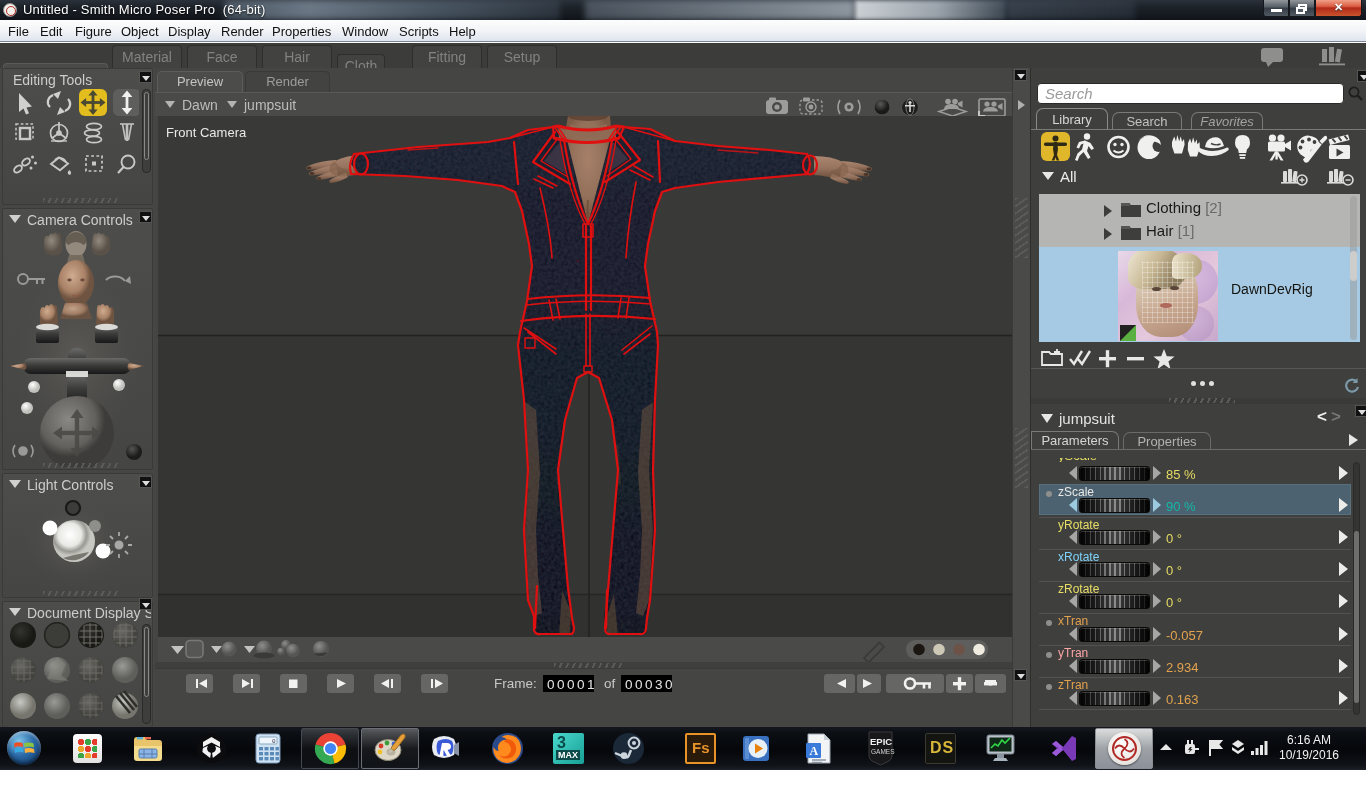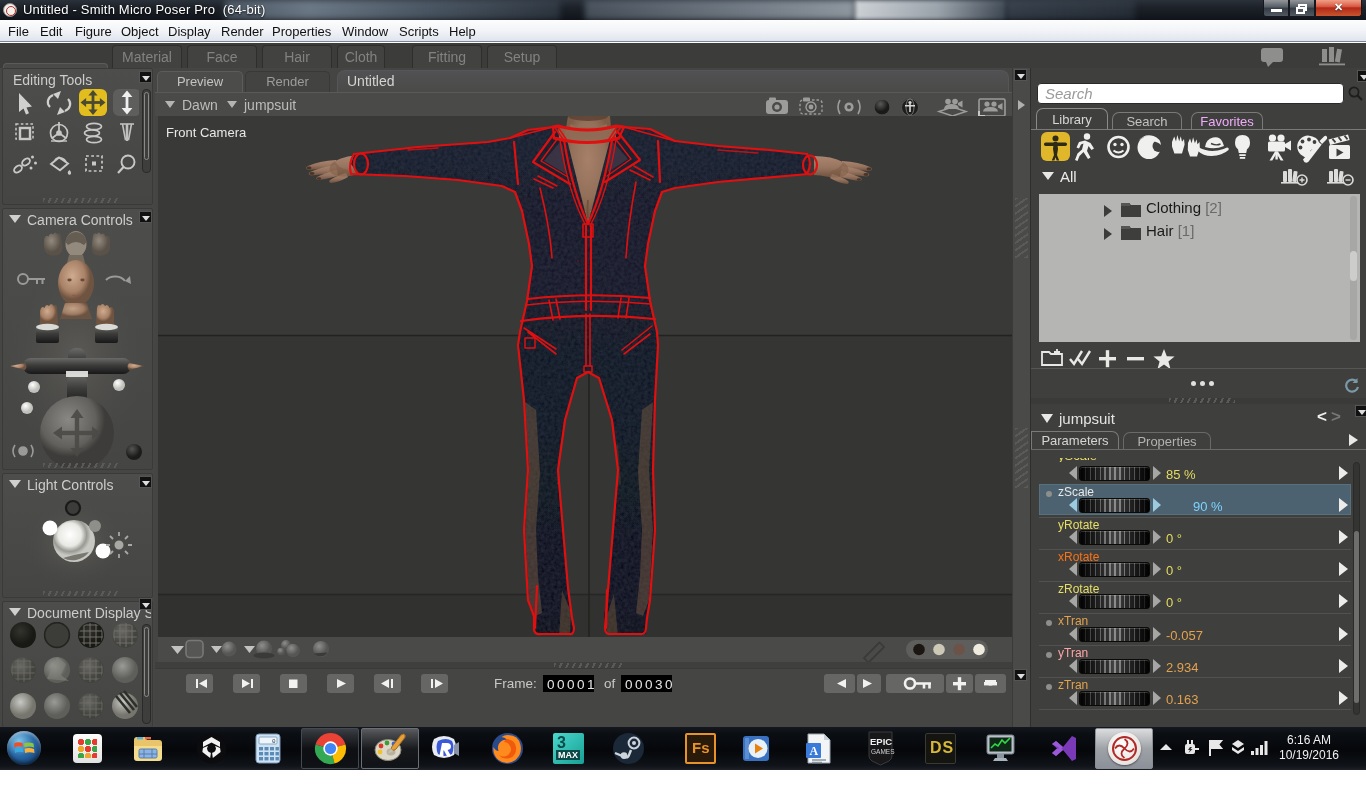--- a/index.html
+++ b/index.html
@@ -140,21 +140,21 @@
     <span style="left:342px">Window</span>
     <span style="left:399px">Scripts</span>
     <span style="left:449px">Help</span>
   </div>
 
   <div id="tabbar">
     <div class="ptab active" style="left:3px;width:105px;margin-top:18px;">&nbsp;&nbsp;&nbsp;&nbsp;Pose</div>
     <div class="ptab" style="left:112px;width:70px;">Material</div>
     <div class="ptab" style="left:187px;width:70px;">Face</div>
     <div class="ptab" style="left:262px;width:70px;">Hair</div>
-    <div class="ptab" style="left:337px;width:48px;">Cloth</div>
+    <div class="ptab" style="left:337px;width:48px;margin-top:9px;">Cloth</div>
     <div class="ptab" style="left:412px;width:70px;">Fitting</div>
     <div class="ptab" style="left:487px;width:70px;">Setup</div>
     <svg class="abs" style="left:1260px;top:4px;" width="100" height="20" viewBox="0 0 100 20">
       <rect x="1" y="1" width="22" height="14" rx="3" fill="#8e8e8c"></rect>
       <path d="M6 15 l2 5 l5 -5 z" fill="#8e8e8c"></path>
       <g fill="#8e8e8c">
         <rect x="62" y="2" width="5" height="13"></rect>
           <rect x="69" y="0" width="5" height="15"></rect>
         <rect x="76" y="2" width="5" height="13" transform="rotate(10 78 8)"></rect>
         <rect x="59" y="16.5" width="26" height="1.8"></rect>
@@ -430,23 +430,20 @@
           <path d="M113 74 l14 17 M117 71 l14 17 M121 69 l13 16" stroke="#2e2e2a" stroke-width="2.6"></path>
         </svg>
         <div class="abs" style="left:139px;top:22px;width:9px;height:100px;border:1px solid #2a2a28;border-radius:4px;background:#3e3e3c;">
           <div class="abs" style="left:1px;top:2px;width:5px;height:70px;border:1px solid #8a8a88;border-radius:3px;"></div>
         </div>
       </div>
     </div>
     <div id="viewport">
       <div class="vtab active" style="left:2px;width:86px;">Preview</div>
       <div class="vtab" style="left:90px;width:85px;">Render</div>
-      <div id="doctab">
-          <span>Untitled</span>
-        </div>
       <div id="vhdr2">
         <div class="abs" style="left:10px;top:8px;width:0;height:0;border:5.5px solid transparent;border-top:7px solid #b4b4b2;"></div>
         <span class="abs" style="left:27px;top:4px;font-size:14px;color:#bcbcba;">Dawn</span>
         <div class="abs" style="left:72px;top:8px;width:0;height:0;border:5.5px solid transparent;border-top:7px solid #b4b4b2;"></div>
         <span class="abs" style="left:89px;top:4px;font-size:14px;color:#bcbcba;">jumpsuit</span>
         <svg class="abs" style="left:605px;top:2px;" width="252" height="21" viewBox="0 0 252 21">
           <g fill="#9c9c9a">
             <rect x="6" y="5" width="22" height="14" rx="3"></rect>
             <circle cx="17" cy="12" r="5" fill="#4a4a48"></circle>
               <circle cx="17" cy="12" r="2.6" fill="#9c9c9a"></circle>
@@ -742,21 +739,21 @@
       <div class="abs" style="left:6px;top:15px;width:307px;height:21px;background:#fff;border-radius:4px;border:1px solid #2a2a28;">
         <span class="abs" style="left:7px;top:1px;font-size:15px;font-style:italic;color:#9a9a9a;">Search</span>
       </div>
       <svg class="abs" style="left:316px;top:17px;" width="17" height="17" viewBox="0 0 17 17">
         <circle cx="7" cy="7" r="4.6" fill="none" stroke="#1e1e1c" stroke-width="1.8"></circle>
         <path d="M10.4 10.4 L15 15" stroke="#1e1e1c" stroke-width="2.2"></path>
       </svg>
 
       <div class="abs" style="left:5px;top:40px;width:72px;height:22px;border:1px solid #8a8a88;border-bottom:none;border-radius:7px 7px 0 0;background:#3f3f3d;color:#d6d6d4;font-size:13px;text-align:center;line-height:21px;">Library</div>
       <div class="abs" style="left:81px;top:44px;width:70px;height:18px;border:1px solid #7a7a78;border-bottom:none;border-radius:7px 7px 0 0;background:#3f3f3d;color:#c2c2c0;font-size:13px;text-align:center;line-height:17px;">Search</div>
-      <div class="abs" style="left:160px;top:44px;width:72px;height:18px;border:1px solid #7a7a78;border-bottom:none;border-radius:7px 7px 0 0;background:#3f3f3d;color:#f0abfc;font-size:13px;text-align:center;line-height:17px;">Favorites</div>
+      <div class="abs" style="left:160px;top:44px;width:72px;height:18px;border:1px solid #7a7a78;border-bottom:none;border-radius:7px 7px 0 0;background:#3f3f3d;color:#a3a3a3;font-size:13px;text-align:center;line-height:17px;font-style:italic;">Favorites</div>
       <div class="abs" style="left:0px;top:61px;width:336px;height:1px;background:#7a7a78;"></div>
 
       <svg class="abs" style="left:0;top:63px;" width="336" height="32" viewBox="0 0 336 32">
         <rect x="10" y="1" width="29" height="29" rx="6" fill="#e0b72a"></rect>
         <g fill="#2e2a16">
           <circle cx="24.5" cy="7.5" r="3"></circle>
           <rect x="13" y="11.5" width="23" height="3.4" rx="1.6"></rect>
           <path d="M22.8 11 h3.4 l0.8 7 l-1 6 l2.2 5.6 h-2.6 l-1.1 -3.4 l-1.1 3.4 h-2.6 l2.2 -5.6 l-1 -6 z"></path>
         </g>
         <g fill="#f0f0ee">
@@ -840,20 +837,35 @@
           <rect x="1" y="3" width="9" height="3" fill="#565654"></rect>
         </svg>
         <span class="abs" style="left:107px;top:5px;font-size:15px;color:#1a1a18;">Clothing <span style="color:#6a6a68">[2]</span></span>
         <div class="abs" style="left:65px;top:34px;width:0;height:0;border:6px solid transparent;border-left:8px solid #3c3c3a;"></div>
         <svg class="abs" style="left:81px;top:29px;" width="22" height="18" viewBox="0 0 22 18">
           <path d="M1 3 h8 l2 2 h10 v12 h-20 z" fill="#3e3e3c"></path>
           <rect x="1" y="3" width="9" height="3" fill="#565654"></rect>
         </svg>
         <span class="abs" style="left:107px;top:28px;font-size:15px;color:#1a1a18;">Hair <span style="color:#6a6a68">[1]</span></span>
 
+        <div class="abs" style="left:0;top:53px;width:321px;height:95px;background:#a6c9e4;">
+          <div class="abs" style="left:79px;top:4px;width:100px;height:90px;background:linear-gradient(135deg,#e8d9e8 0%,#d8b8d8 30%,#e4c8dc 60%,#c8a8cc 100%);overflow:hidden;">
+            <div class="abs" style="left:55px;top:8px;width:45px;height:45px;border-radius:50%;background:radial-gradient(circle at 40% 40%,#d0b0e0,#b090c8);opacity:.6"></div>
+            <div class="abs" style="left:60px;top:55px;width:36px;height:36px;border-radius:50%;background:radial-gradient(circle at 40% 40%,#c8a8d8,#a888b8);opacity:.5"></div>
+            <div class="abs" style="left:18px;top:6px;width:62px;height:80px;border-radius:45% 45% 40% 40%;background:linear-gradient(160deg,#e8e4da 0%,#d8c8b4 30%,#c8a890 60%,#b08a74 100%);"></div>
+            <div class="abs" style="left:10px;top:-4px;width:58px;height:42px;border-radius:50% 60% 40% 30%;background:linear-gradient(120deg,#f0ead8,#c8b894 45%,#8a7a5c 80%);"></div>
+            <div class="abs" style="left:54px;top:2px;width:30px;height:26px;border-radius:40% 60% 60% 20%;background:linear-gradient(100deg,#ece4cc,#b0a078);"></div>
+            <div class="abs" style="left:24px;top:10px;width:52px;height:62px;background:repeating-linear-gradient(0deg,rgba(255,255,255,.28) 0 1px,transparent 1px 5px),repeating-linear-gradient(90deg,rgba(255,255,255,.28) 0 1px,transparent 1px 5px);"></div>
+            <div class="abs" style="left:34px;top:36px;width:9px;height:4px;border-radius:50%;background:#5a4638;"></div>
+            <div class="abs" style="left:52px;top:35px;width:9px;height:4px;border-radius:50%;background:#5a4638;"></div>
+            <div class="abs" style="left:42px;top:52px;width:12px;height:5px;border-radius:45%;background:#b06a5c;"></div>
+            <div class="abs" style="left:2px;top:74px;width:16px;height:16px;background:linear-gradient(135deg,#222 48%,#5ab040 52%);"></div>
+          </div>
+          <span class="abs" style="left:192px;top:34px;font-size:14px;color:#14140f;">DawnDevRig</span>
+        </div>
       </div>
 
       <div class="abs" style="left:319px;top:128px;width:7px;height:144px;background:#9a9a98;border-radius:4px;opacity:.5"></div>
       <div class="abs" style="left:319px;top:183px;width:7px;height:30px;background:#cdcdcb;border-radius:4px;"></div>
 
       <svg class="abs" style="left:0;top:278px;" width="336" height="22" viewBox="0 0 336 22">
         <g stroke="#e8e8e6" stroke-width="1.8" fill="none">
           <path d="M11 6 h7 l2 2 h11 v11 h-20 z"></path>
           <path d="M26 3 v6 M23 6 h6"></path>
           <path d="M39 13 l4 5 l8 -13 M47 13 l4 5 l8 -13" stroke-width="2.4"></path>
@@ -898,33 +910,33 @@
         <div class="tr" style="left:122px;top:398px;"></div>
         <div class="pval" style="left:135px;top:399px;color:#e4db62;">85 %</div>
         <div class="parr" style="top:398px;"></div>
 
         <div class="abs" style="left:8px;top:416px;width:312px;height:31px;background:#4d6270;border:1px solid #56707e;"></div>
         <div class="pdot" style="left:15px;top:423px;"></div>
         <div class="plab" style="left:27px;top:417px;color:#e8e8e6;">zScale</div>
         <div class="tl sel" style="left:38px;top:430px;"></div>
         <div class="dial" style="left:48px;top:430px;"></div>
         <div class="tr sel" style="left:122px;top:430px;"></div>
-        <div class="pval" style="left:135px;top:431px;color:#7dd3fc;margin-left:27px;">90 %</div>
+        <div class="pval" style="left:135px;top:431px;color:#14b8a6;">90 %</div>
         <div class="parr" style="top:430px;"></div>
 
         <div class="psep" style="top:449px;"></div>
         <div class="plab" style="left:27px;top:450px;color:#e8df66;">yRotate</div>
         <div class="tl" style="left:38px;top:462px;"></div>
         <div class="dial" style="left:48px;top:462px;"></div>
         <div class="tr" style="left:122px;top:462px;"></div>
         <div class="pval" style="left:135px;top:463px;color:#e4db62;">0 °</div>
         <div class="parr" style="top:462px;"></div>
 
         <div class="psep" style="top:481px;"></div>
-        <div class="plab" style="left:27px;top:482px;color:#f97316;">xRotate</div>
+        <div class="plab" style="left:27px;top:482px;color:#7dd3fc;">xRotate</div>
         <div class="tl" style="left:38px;top:494px;"></div>
         <div class="dial" style="left:48px;top:494px;"></div>
         <div class="tr" style="left:122px;top:494px;"></div>
         <div class="pval" style="left:135px;top:495px;color:#e4db62;">0 °</div>
         <div class="parr" style="top:494px;"></div>
 
         <div class="psep" style="top:513px;"></div>
         <div class="plab" style="left:27px;top:514px;color:#e8df66;">zRotate</div>
         <div class="tl" style="left:38px;top:526px;"></div>
         <div class="dial" style="left:48px;top:526px;"></div>

